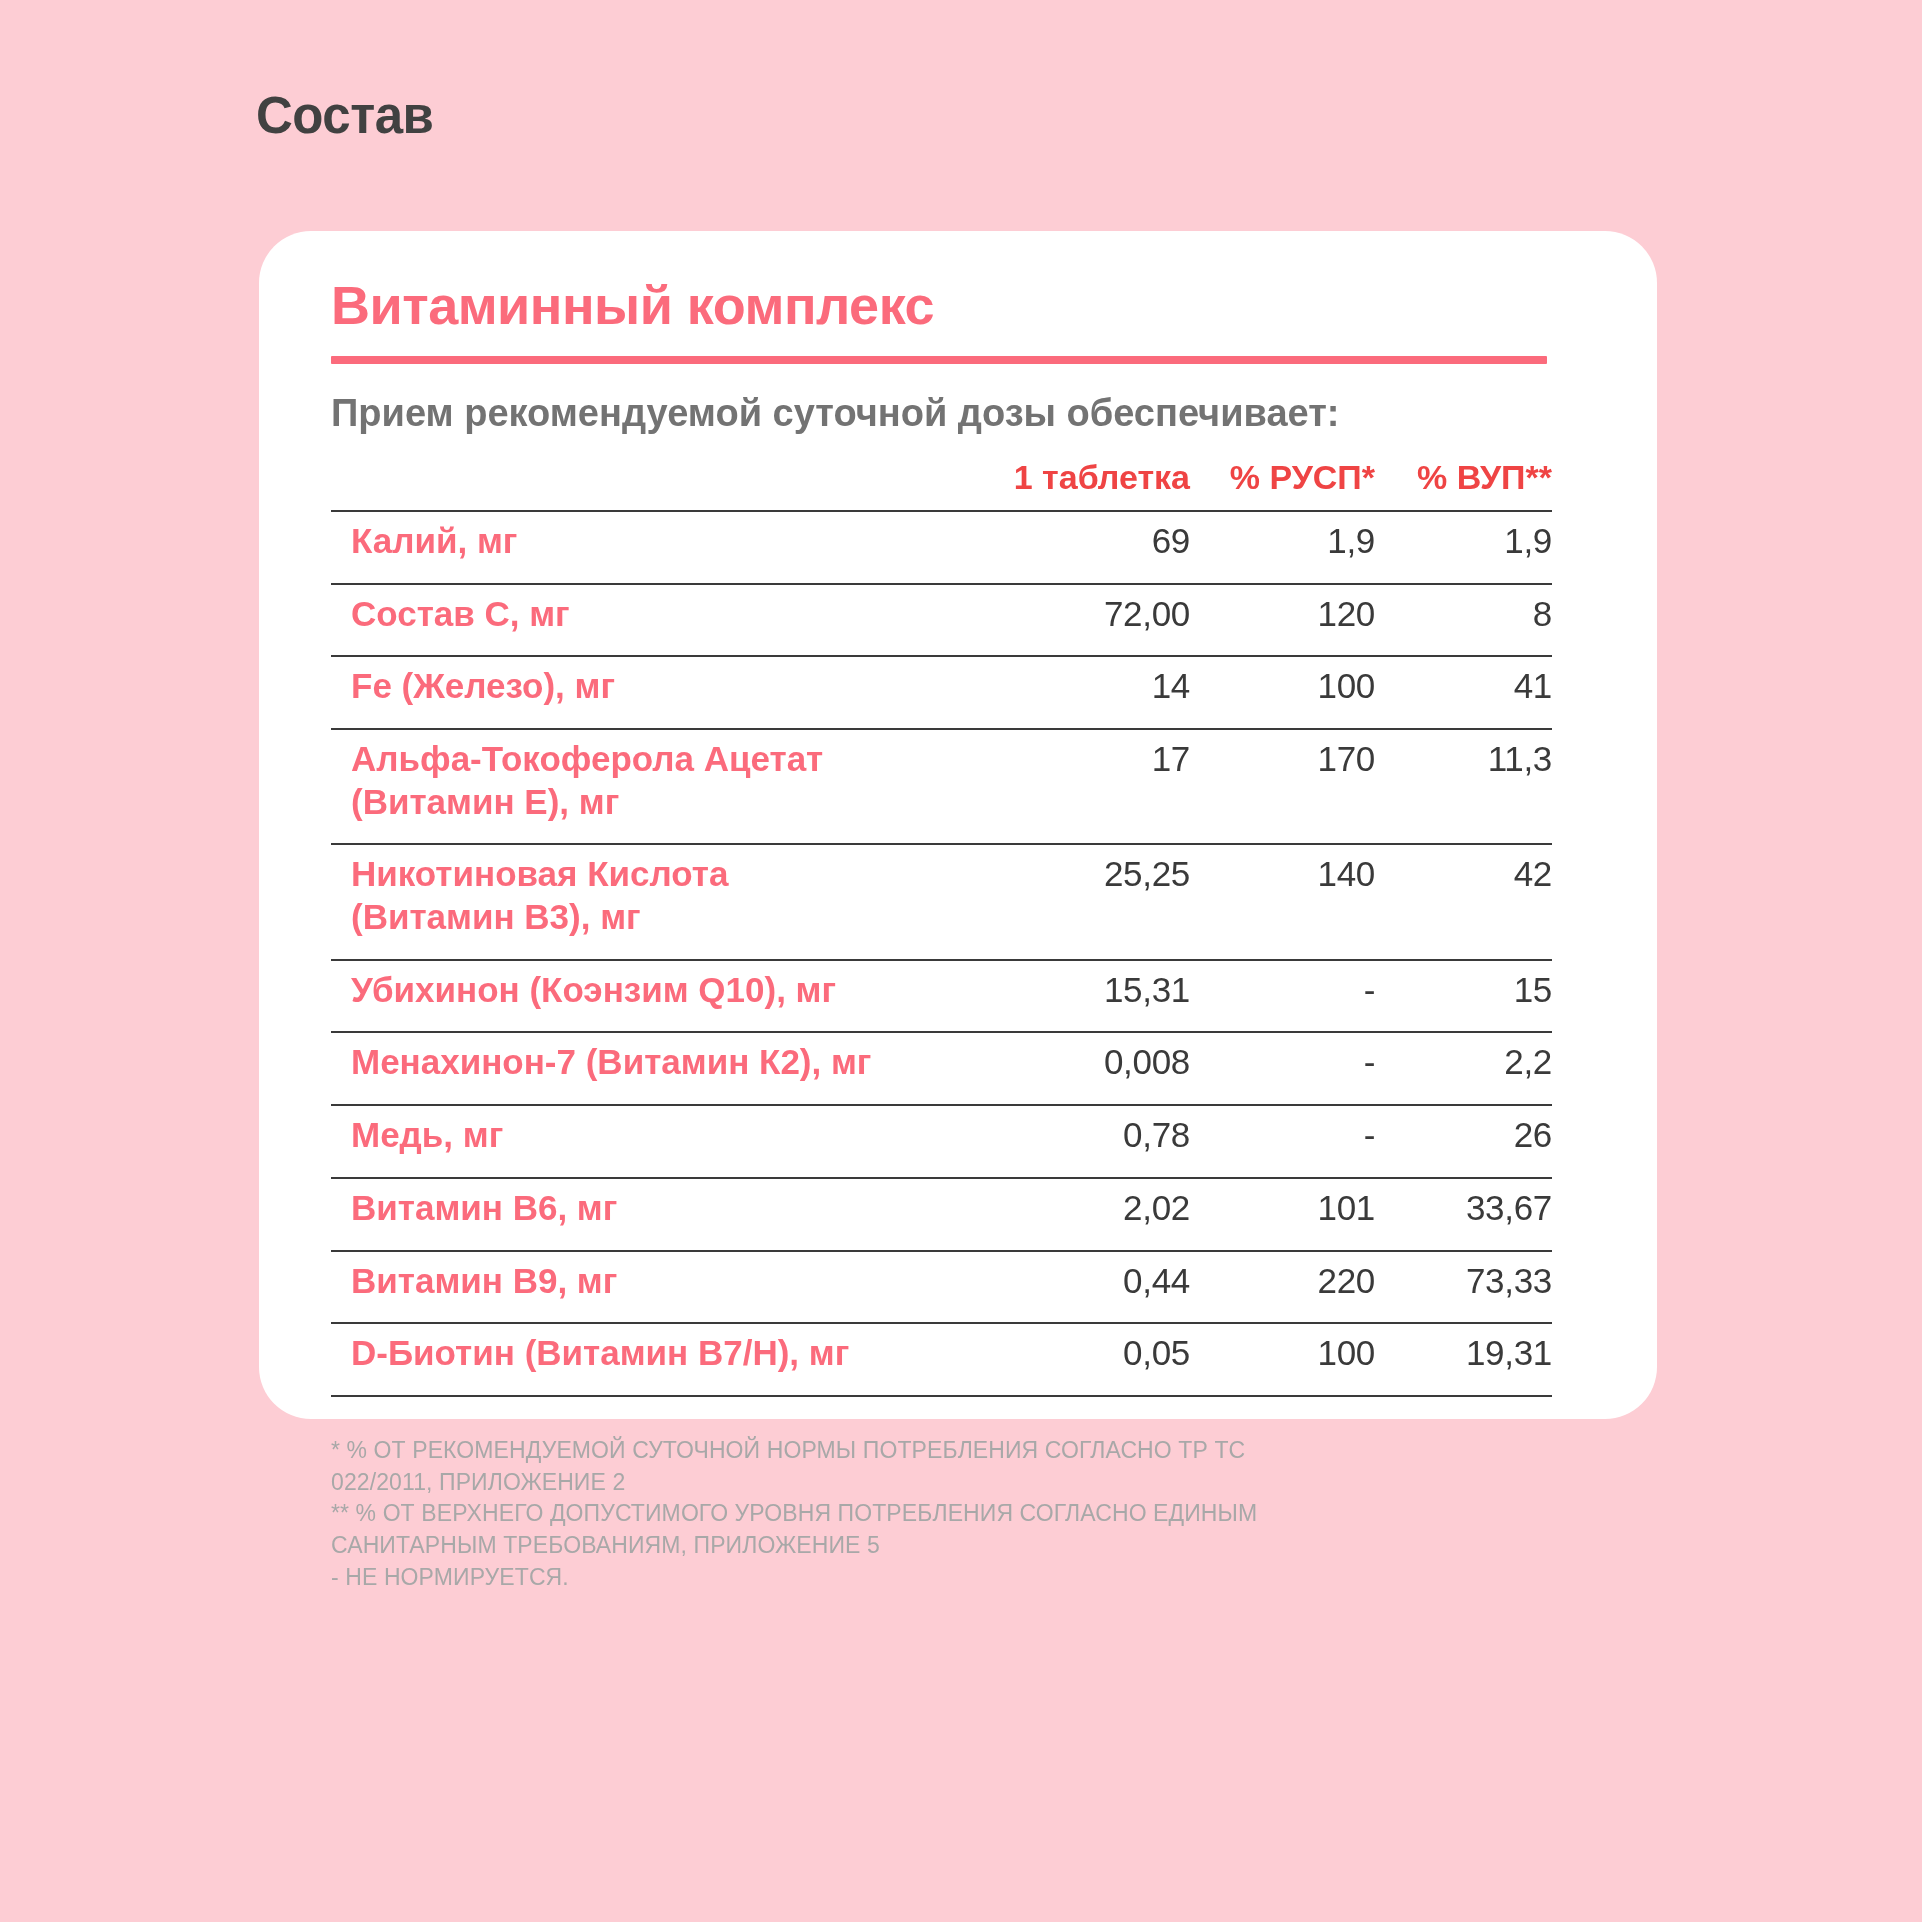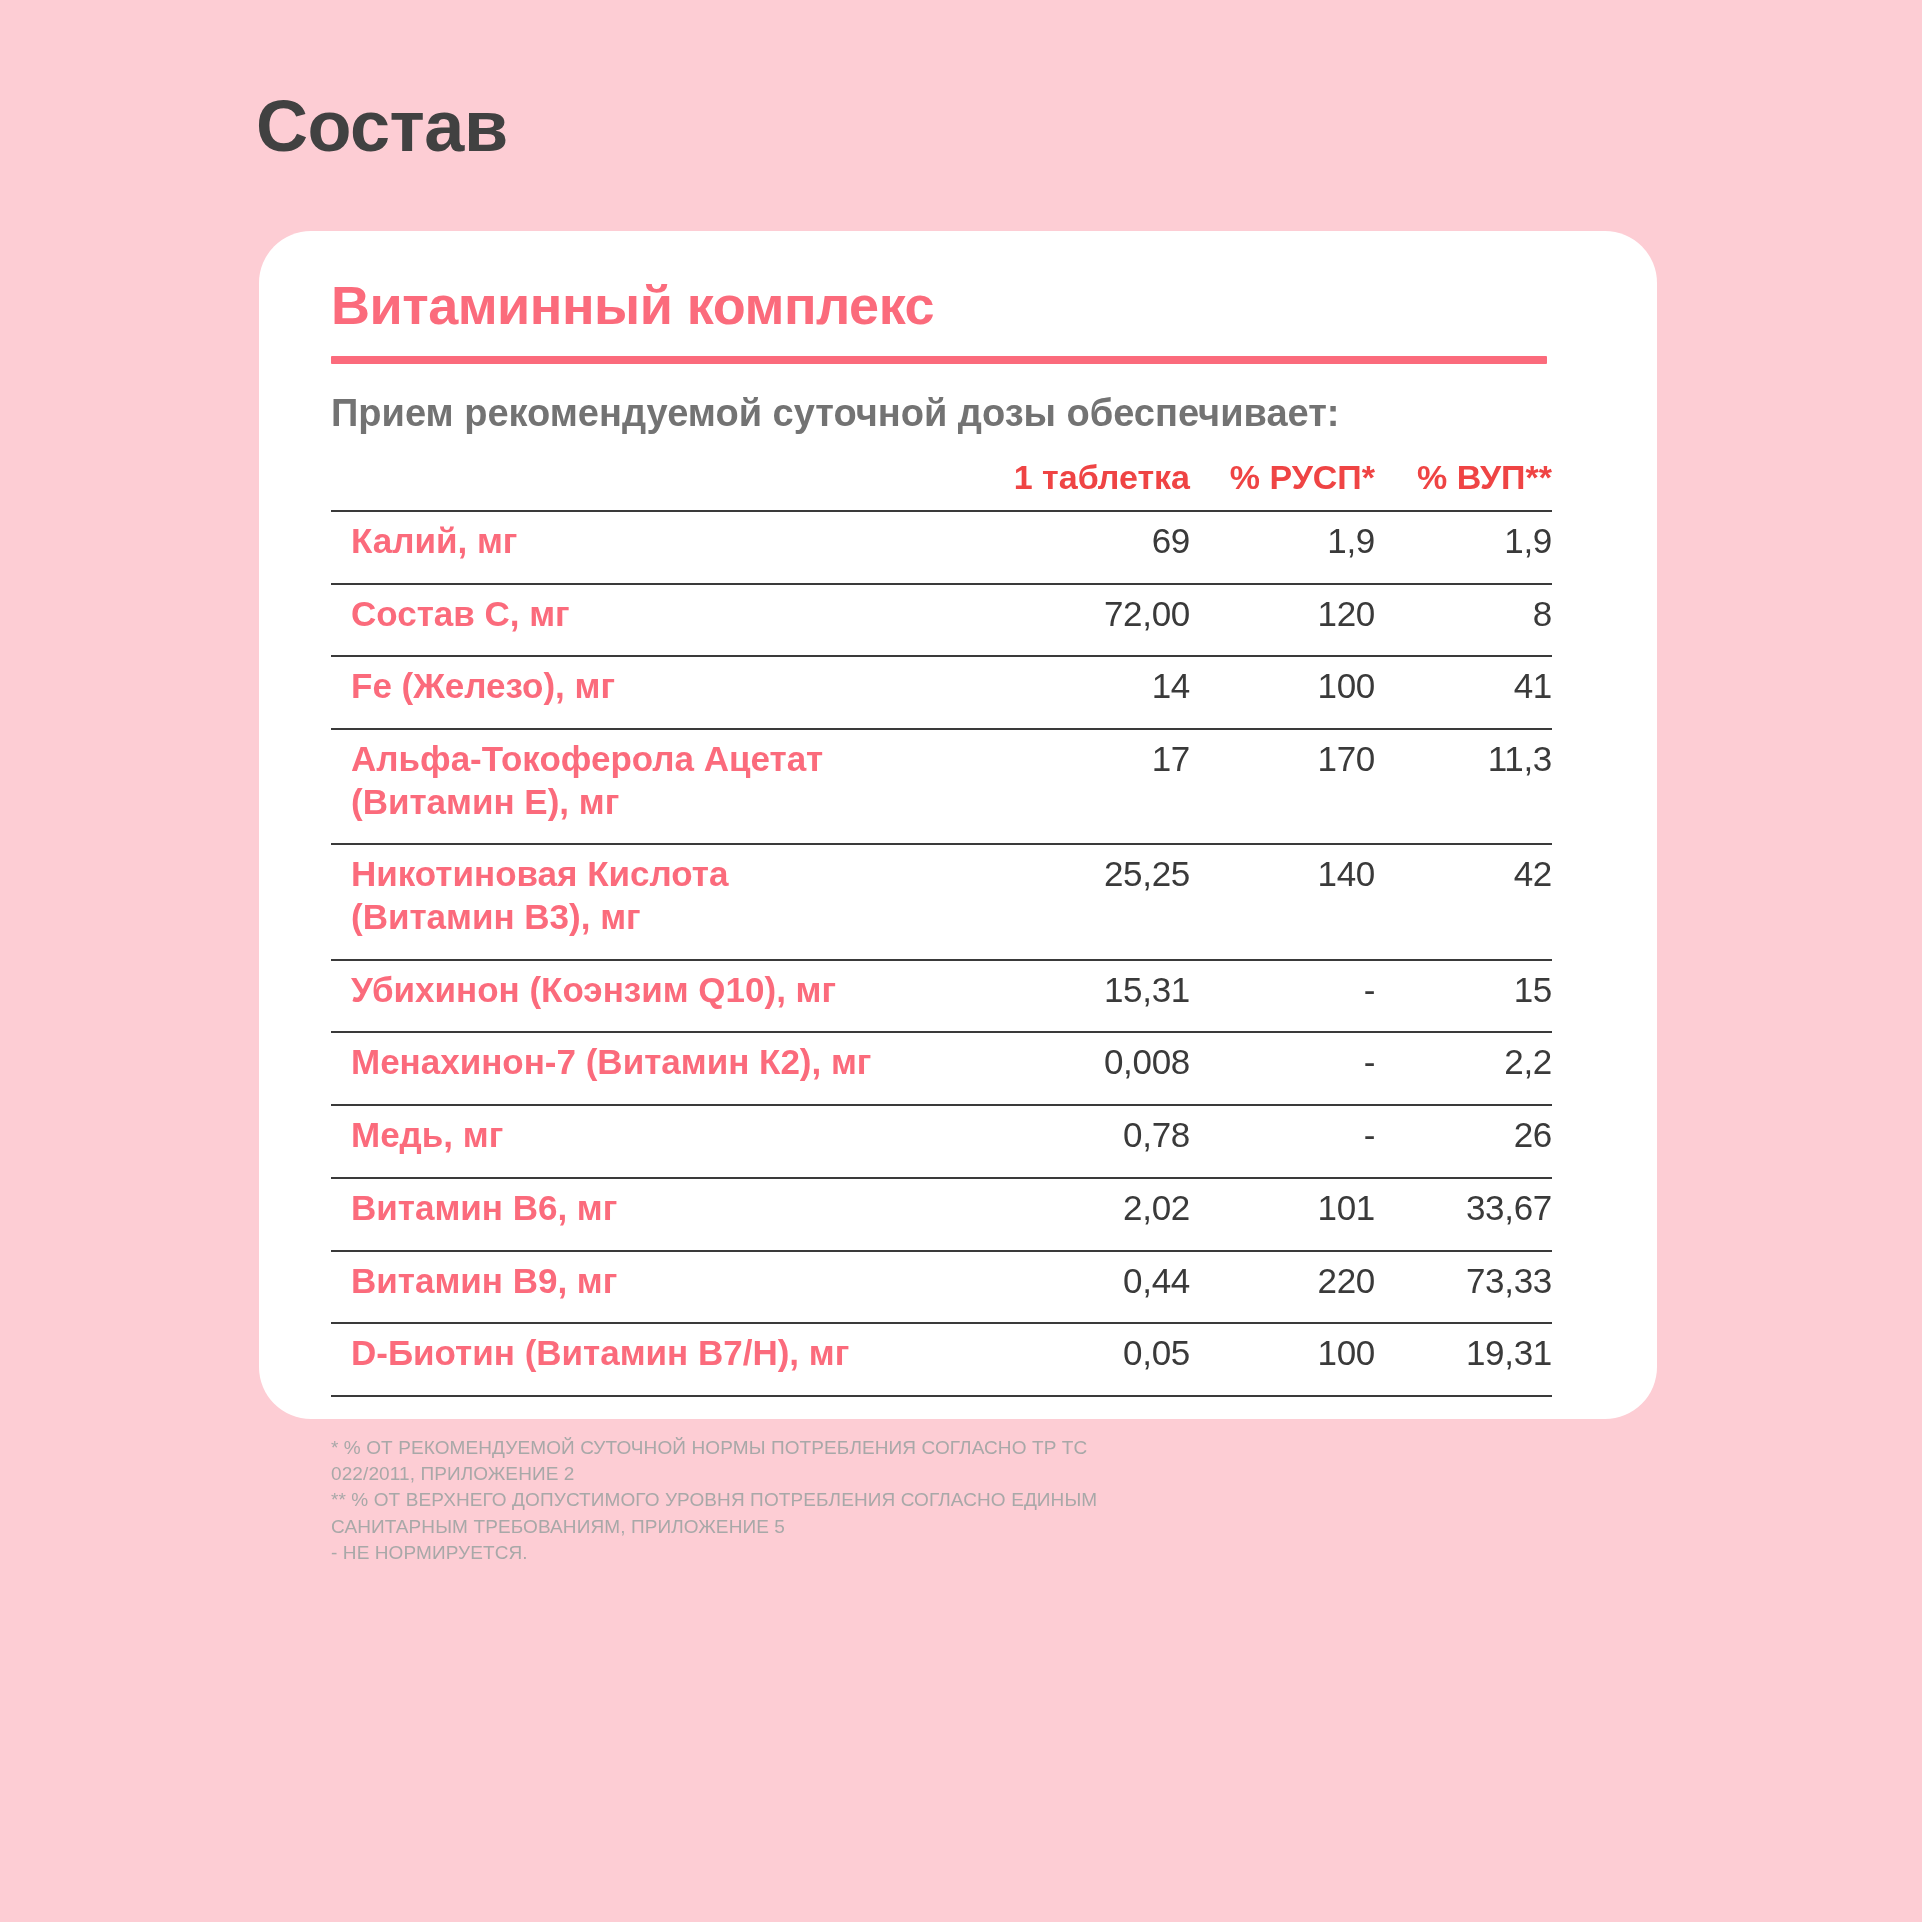--- a/index.html
+++ b/index.html
@@ -18,21 +18,21 @@
     position: relative;
     width: 1922px;
     height: 1922px;
     box-sizing: border-box;
   }
 
   .page-title {
     position: absolute;
     left: 256px;
     top: 90px;
-    font-size: 72px;
+    font-size: 51px;
     font-weight: 700;
     color: #414141;
     letter-spacing: -0.5px;
     line-height: 1;
   }
 
   .card {
     position: absolute;
     left: 259px;
     top: 231px;
@@ -125,21 +125,21 @@
   table.nutri td.val {
     color: #3A3A3A;
     font-weight: 400;
     text-align: right;
     white-space: nowrap;
     letter-spacing: -0.3px;
   }
 
   .footnotes {
     margin-top: 38px;
-    font-size: 19px;
+    font-size: 23px;
     line-height: 1.38;
     color: #A8A8A8;
     font-weight: 400;
     letter-spacing: 0.1px;
   }
   .footnotes div {
     white-space: nowrap;
   }
 </style>
 </head>

